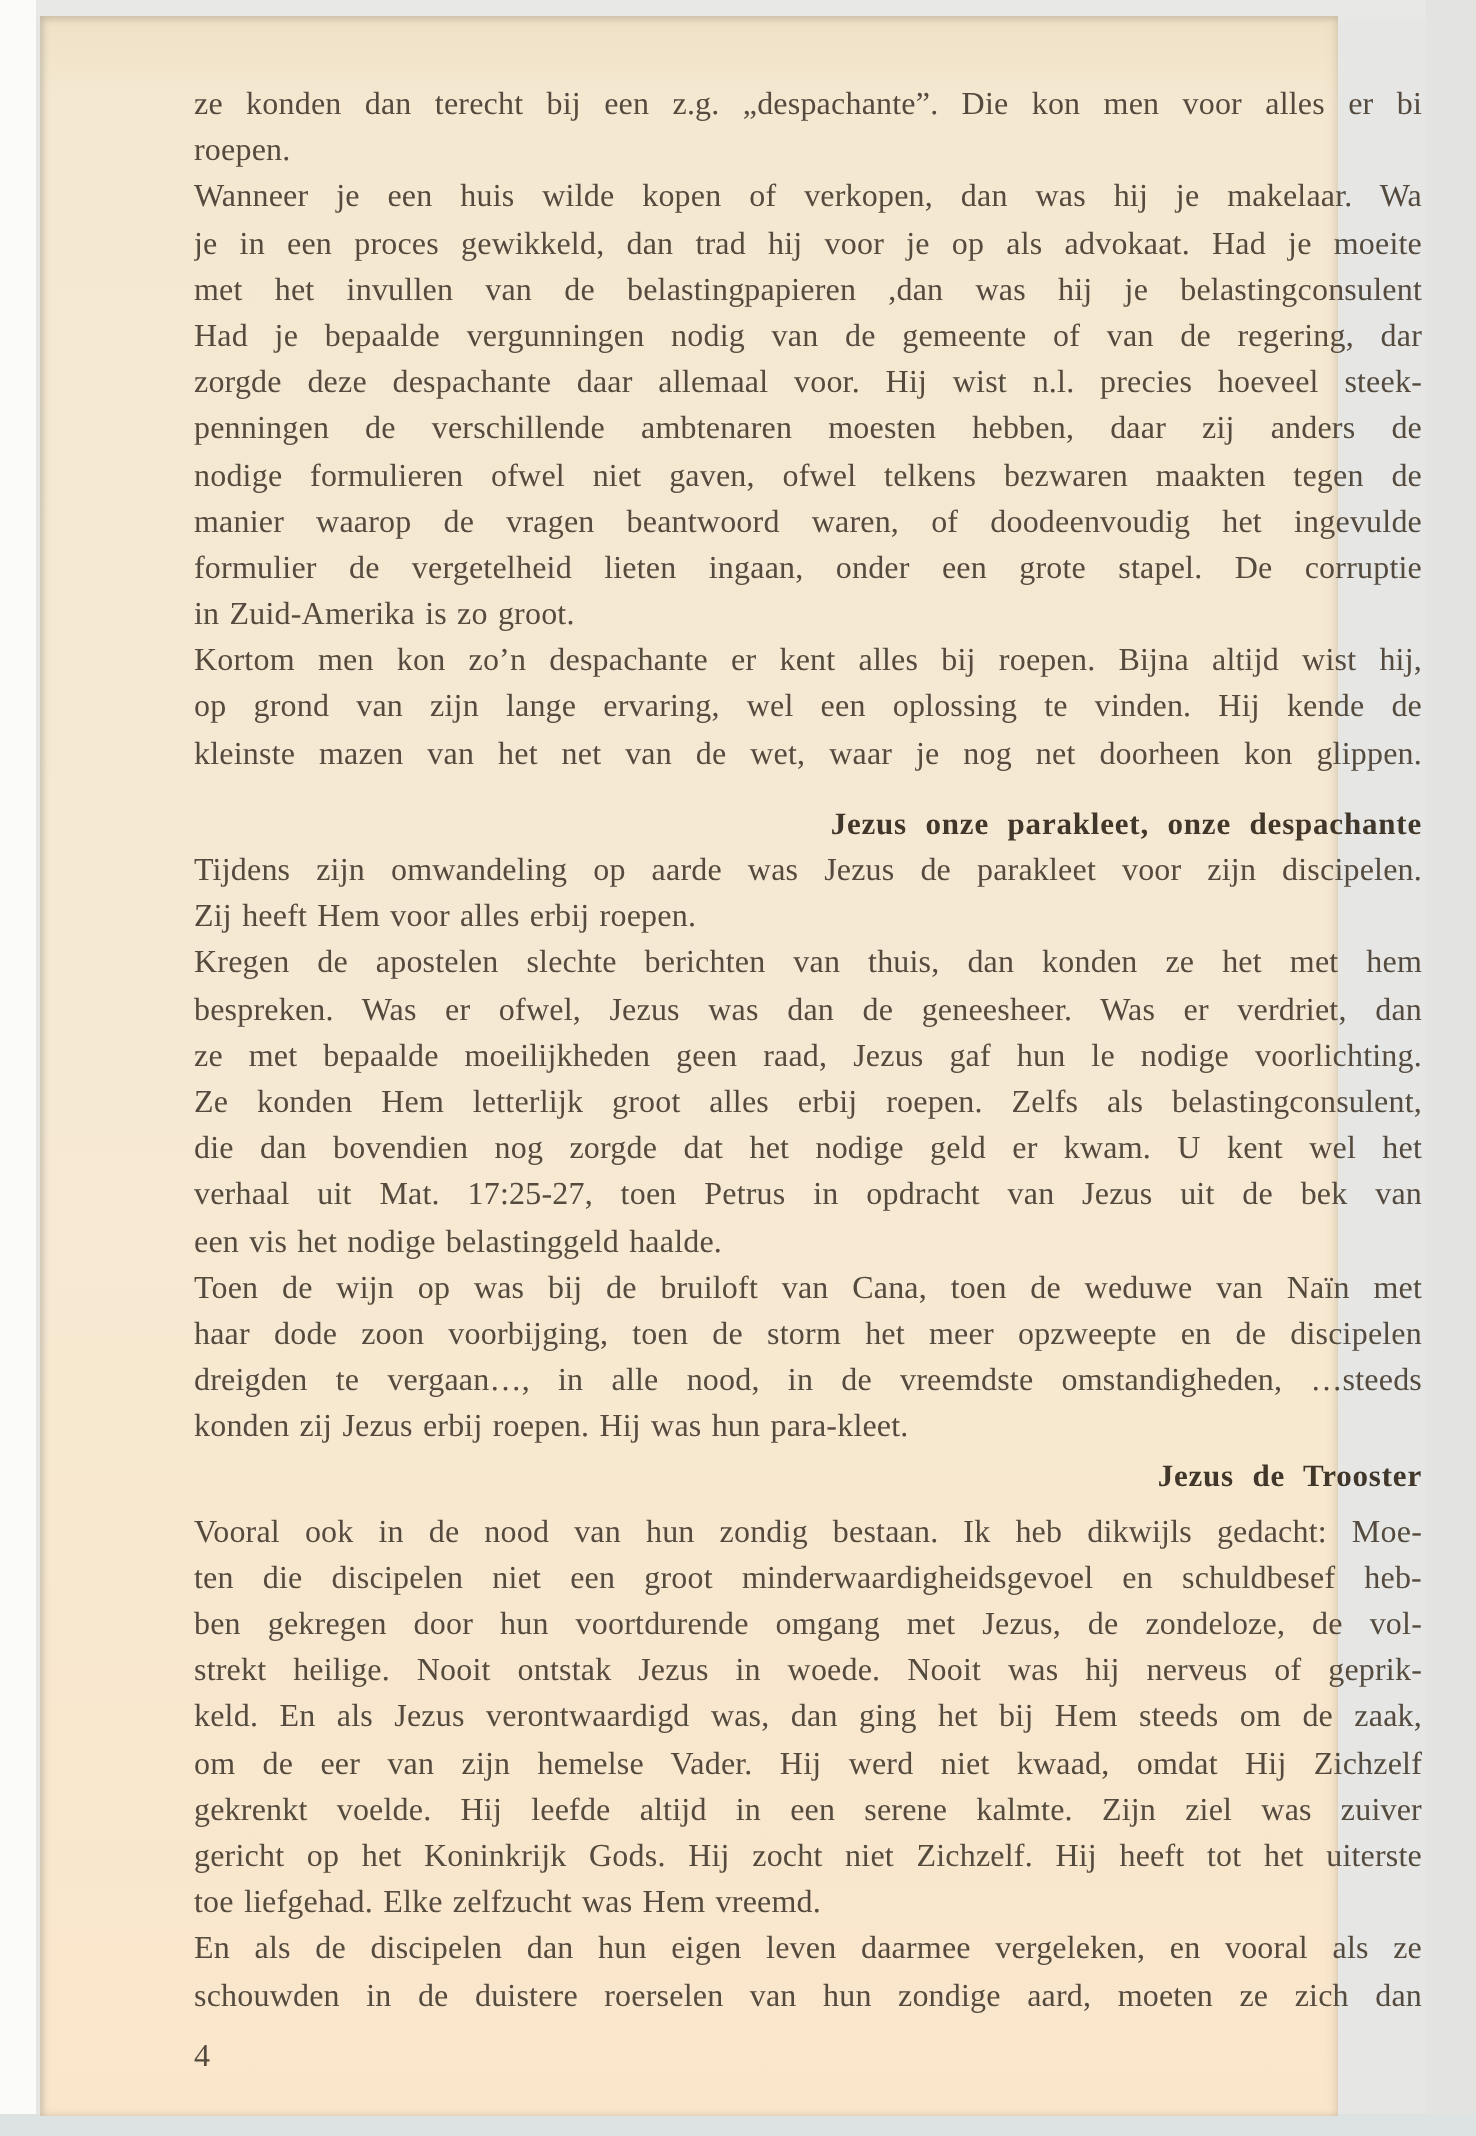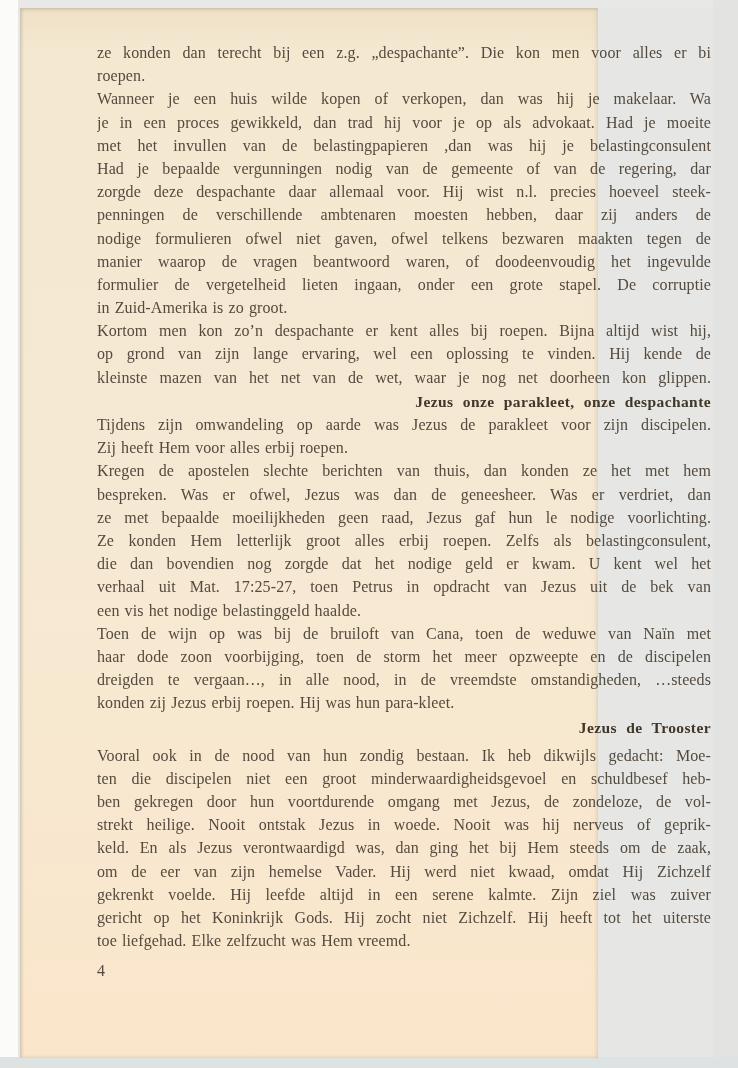--- a/index.html
+++ b/index.html
@@ -6,41 +6,41 @@
   body{
     width:738px;height:1068px;position:relative;overflow:hidden;
     background:#e6e7e5;
     font-family:"Liberation Serif", serif;
   }
   .strip-top{position:absolute;left:0;top:0;width:738px;height:9px;background:#e8e9e7;}
   .strip-bottom{position:absolute;left:0;bottom:0;width:738px;height:11px;background:#dde2e3;}
   .strip-left{position:absolute;left:0;top:0;width:18px;height:1068px;background:#fbfbfa;}
   .strip-right{position:absolute;right:0;top:0;width:25px;height:1068px;background:#e3e4e2;}
   .page{
-    position:absolute;left:20px;top:8px;width:578px;height:1050px;
+    position:absolute;left:20px;top:8px;width:649px;height:1050px;
     background:linear-gradient(180deg,#efe1c6 0%,#f5e8d1 4%,#f6e9d3 50%,#f9e7cd 88%,#fbe6cb 100%);
     box-shadow:inset 2px 0 3px rgba(160,160,150,0.35), inset -2px 0 4px rgba(190,175,150,0.25), inset 0 2px 3px rgba(170,160,140,0.3);
   }
   .text-block{
     position:absolute;left:77px;top:33px;width:614px;
     color:#544a3e;font-size:16px;line-height:23.2px;
     text-rendering:optimizeLegibility;
   }
   .line{
     text-align:justify;text-align-last:justify;
     height:23.2px;overflow:hidden;
     word-spacing:1px;letter-spacing:0.1px;
   }
   .line.endp{text-align-last:left;}
   .heading{
     text-align:right;font-weight:bold;color:#403629;
     font-size:15.5px;height:23.2px;overflow:hidden;
     word-spacing:5px;letter-spacing:0.4px;
   }
-  .heading.h1{margin-top:1px;}
+  .heading.h1{margin-top:12px;}
   .heading.h2{margin-top:2px;margin-bottom:4px;}
   .page-number{
     margin-top:7px;color:#544a3e;font-size:16px;line-height:23px;text-align:left;
   }
 </style>
 </head>
 <body>
 
 <div class="strip-top"></div>
 <div class="strip-left"></div>
@@ -96,16 +96,20 @@
           <div class="line">Vooral ook in de nood van hun zondig bestaan. Ik heb dikwijls gedacht: Moe-</div>
           <div class="line">ten die discipelen niet een groot minderwaardigheidsgevoel en schuldbesef heb-</div>
           <div class="line">ben gekregen door hun voortdurende omgang met Jezus, de zondeloze, de vol-</div>
           <div class="line">strekt heilige. Nooit ontstak Jezus in woede. Nooit was hij nerveus of geprik-</div>
           <div class="line">keld. En als Jezus verontwaardigd was, dan ging het bij Hem steeds om de zaak,</div>
           <div class="line">om de eer van zijn hemelse Vader. Hij werd niet kwaad, omdat Hij Zichzelf</div>
           <div class="line">gekrenkt voelde. Hij leefde altijd in een serene kalmte. Zijn ziel was zuiver</div>
           <div class="line">gericht op het Koninkrijk Gods. Hij zocht niet Zichzelf. Hij heeft tot het uiterste</div>
           <div class="line endp">toe liefgehad. Elke zelfzucht was Hem vreemd.</div>
         </div>
+        <div>
+          <div class="line">En als de discipelen dan hun eigen leven daarmee vergeleken, en vooral als ze</div>
+          <div class="line">schouwden in de duistere roerselen van hun zondige aard, moeten ze zich dan</div>
+        </div>
       </div>
     <div class="page-number">4</div>
   </div>
 </div>
 
 </body></html>

